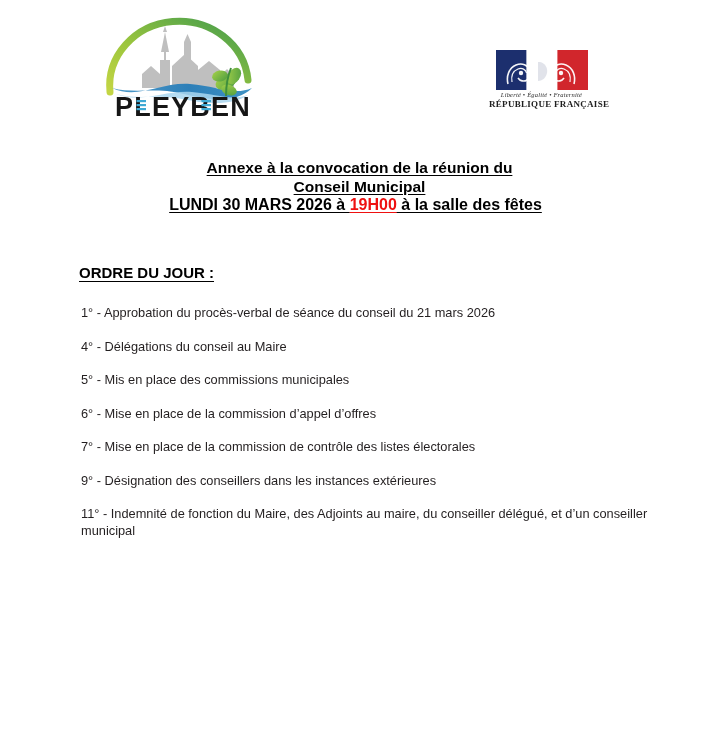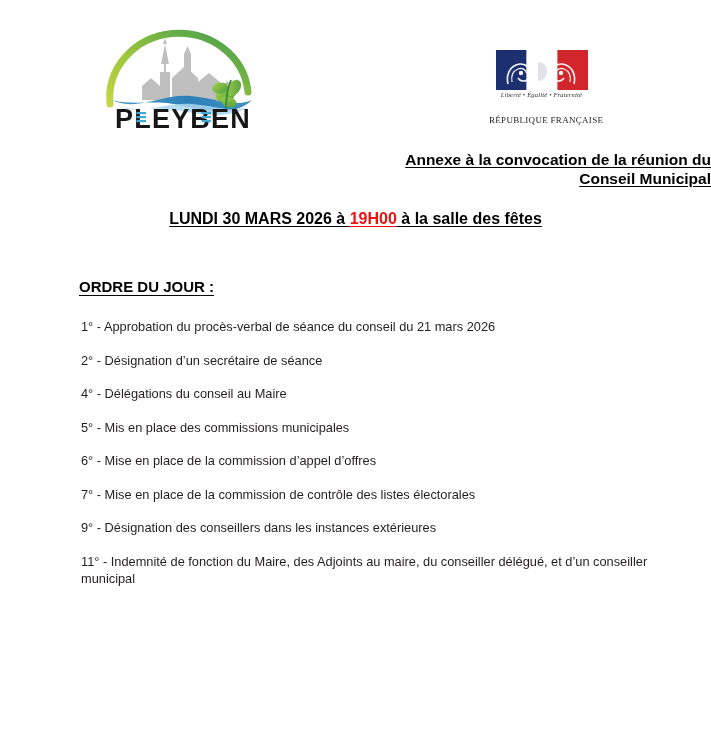--- a/index.html
+++ b/index.html
@@ -19,21 +19,21 @@
 
   
   .header {
     position: relative;
     height: 130px;
   }
 
   .pleyben-logo {
     position: absolute;
     left: 98px;
-    top: 20px;
+    top: 8px;
     width: 170px;
     height: 112px;
   }
   .pleyben-logo svg {
     display: block;
     width: 170px;
     height: 112px;
   }
 
   .rf-logo {
@@ -59,44 +59,44 @@
     letter-spacing: 0.2px;
     color: #2b2b2b;
     margin-top: 1px;
     white-space: nowrap;
   }
   .rf-name {
     font-family: "Liberation Serif", serif;
     font-size: 9px;
     letter-spacing: 0.3px;
     color: #1f1f1f;
-    margin-top: 17px;
+    margin-top: 1px;
     white-space: nowrap;
+    font-weight: bold;
   }
 
   
   .title-block {
-    text-align: right;
-    margin-top: 20px;
+    text-align: center;
+    margin-top: 28px;
     padding-left: 8px;
   }
   .title-line {
     font-size: 15.5px;
     font-weight: bold;
     line-height: 19px;
     color: #000;
   }
   .title-line span {
     text-decoration: underline;
     text-underline-offset: 2px;
   }
 
   .date-line {
     text-align: center;
-    margin-top: 22px;
     font-size: 16px;
     font-weight: bold;
     color: #000;
     text-decoration: underline;
     text-underline-offset: 2px;
   }
   .date-line .hour {
     color: #ee1111;
     text-decoration: underline;
     text-underline-offset: 2px;
@@ -235,21 +235,20 @@
     <span>Conseil Municipal</span>
   </div>
 </div>
 
 <div class="date-line"><span>LUNDI 30 MARS 2026  à  </span><span class="hour">19H00</span><span> à la salle des fêtes</span></div>
 
 <div class="agenda">
   <div class="agenda-heading">ORDRE DU JOUR :</div>
   <ul class="agenda-list">
     <li class="agenda-item">1° - Approbation du procès-verbal de séance du conseil du 21 mars 2026</li>
-    <li class="agenda-item">2° - Désignation d’un secrétaire de séance</li>
     <li class="agenda-item">4° - Délégations du conseil au Maire</li>
     <li class="agenda-item">5° - Mis en place des commissions municipales</li>
     <li class="agenda-item">6° - Mise en place de la commission d’appel d’offres</li>
     <li class="agenda-item">7° - Mise en place de la commission de contrôle des listes électorales</li>
     <li class="agenda-item">9° - Désignation des conseillers dans les instances extérieures</li>
     <li class="agenda-item">11° - Indemnité de fonction du Maire, des Adjoints au maire, du conseiller délégué, et d’un conseiller municipal</li>
   </ul>
 </div>
 
 </body></html>

